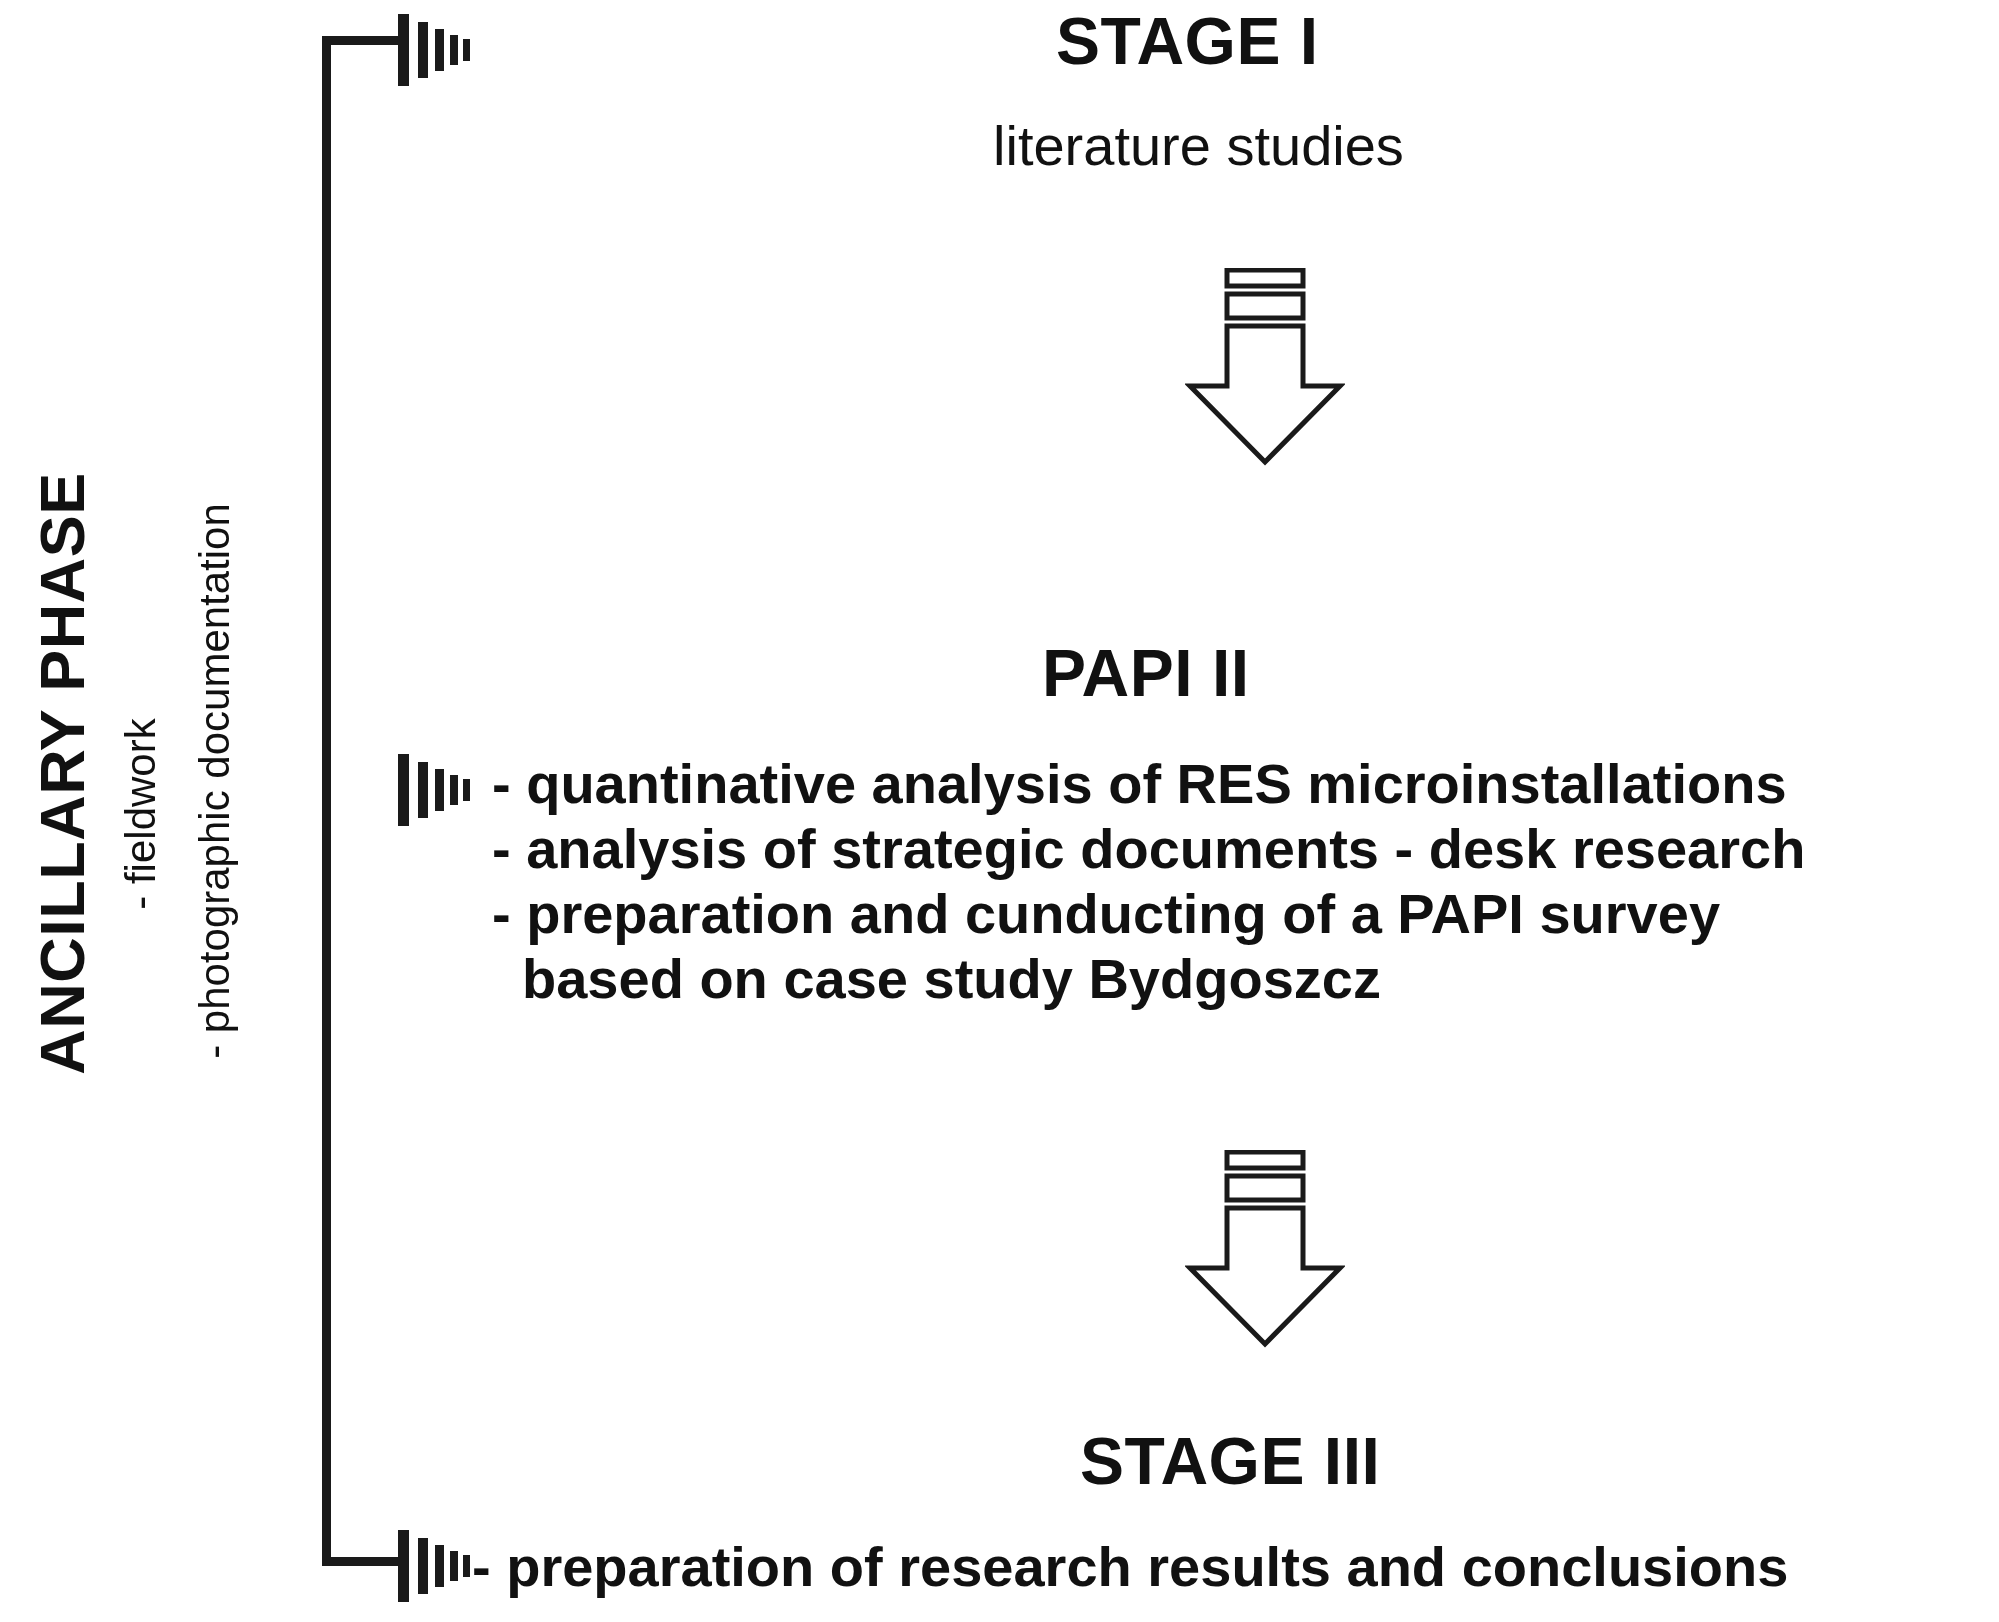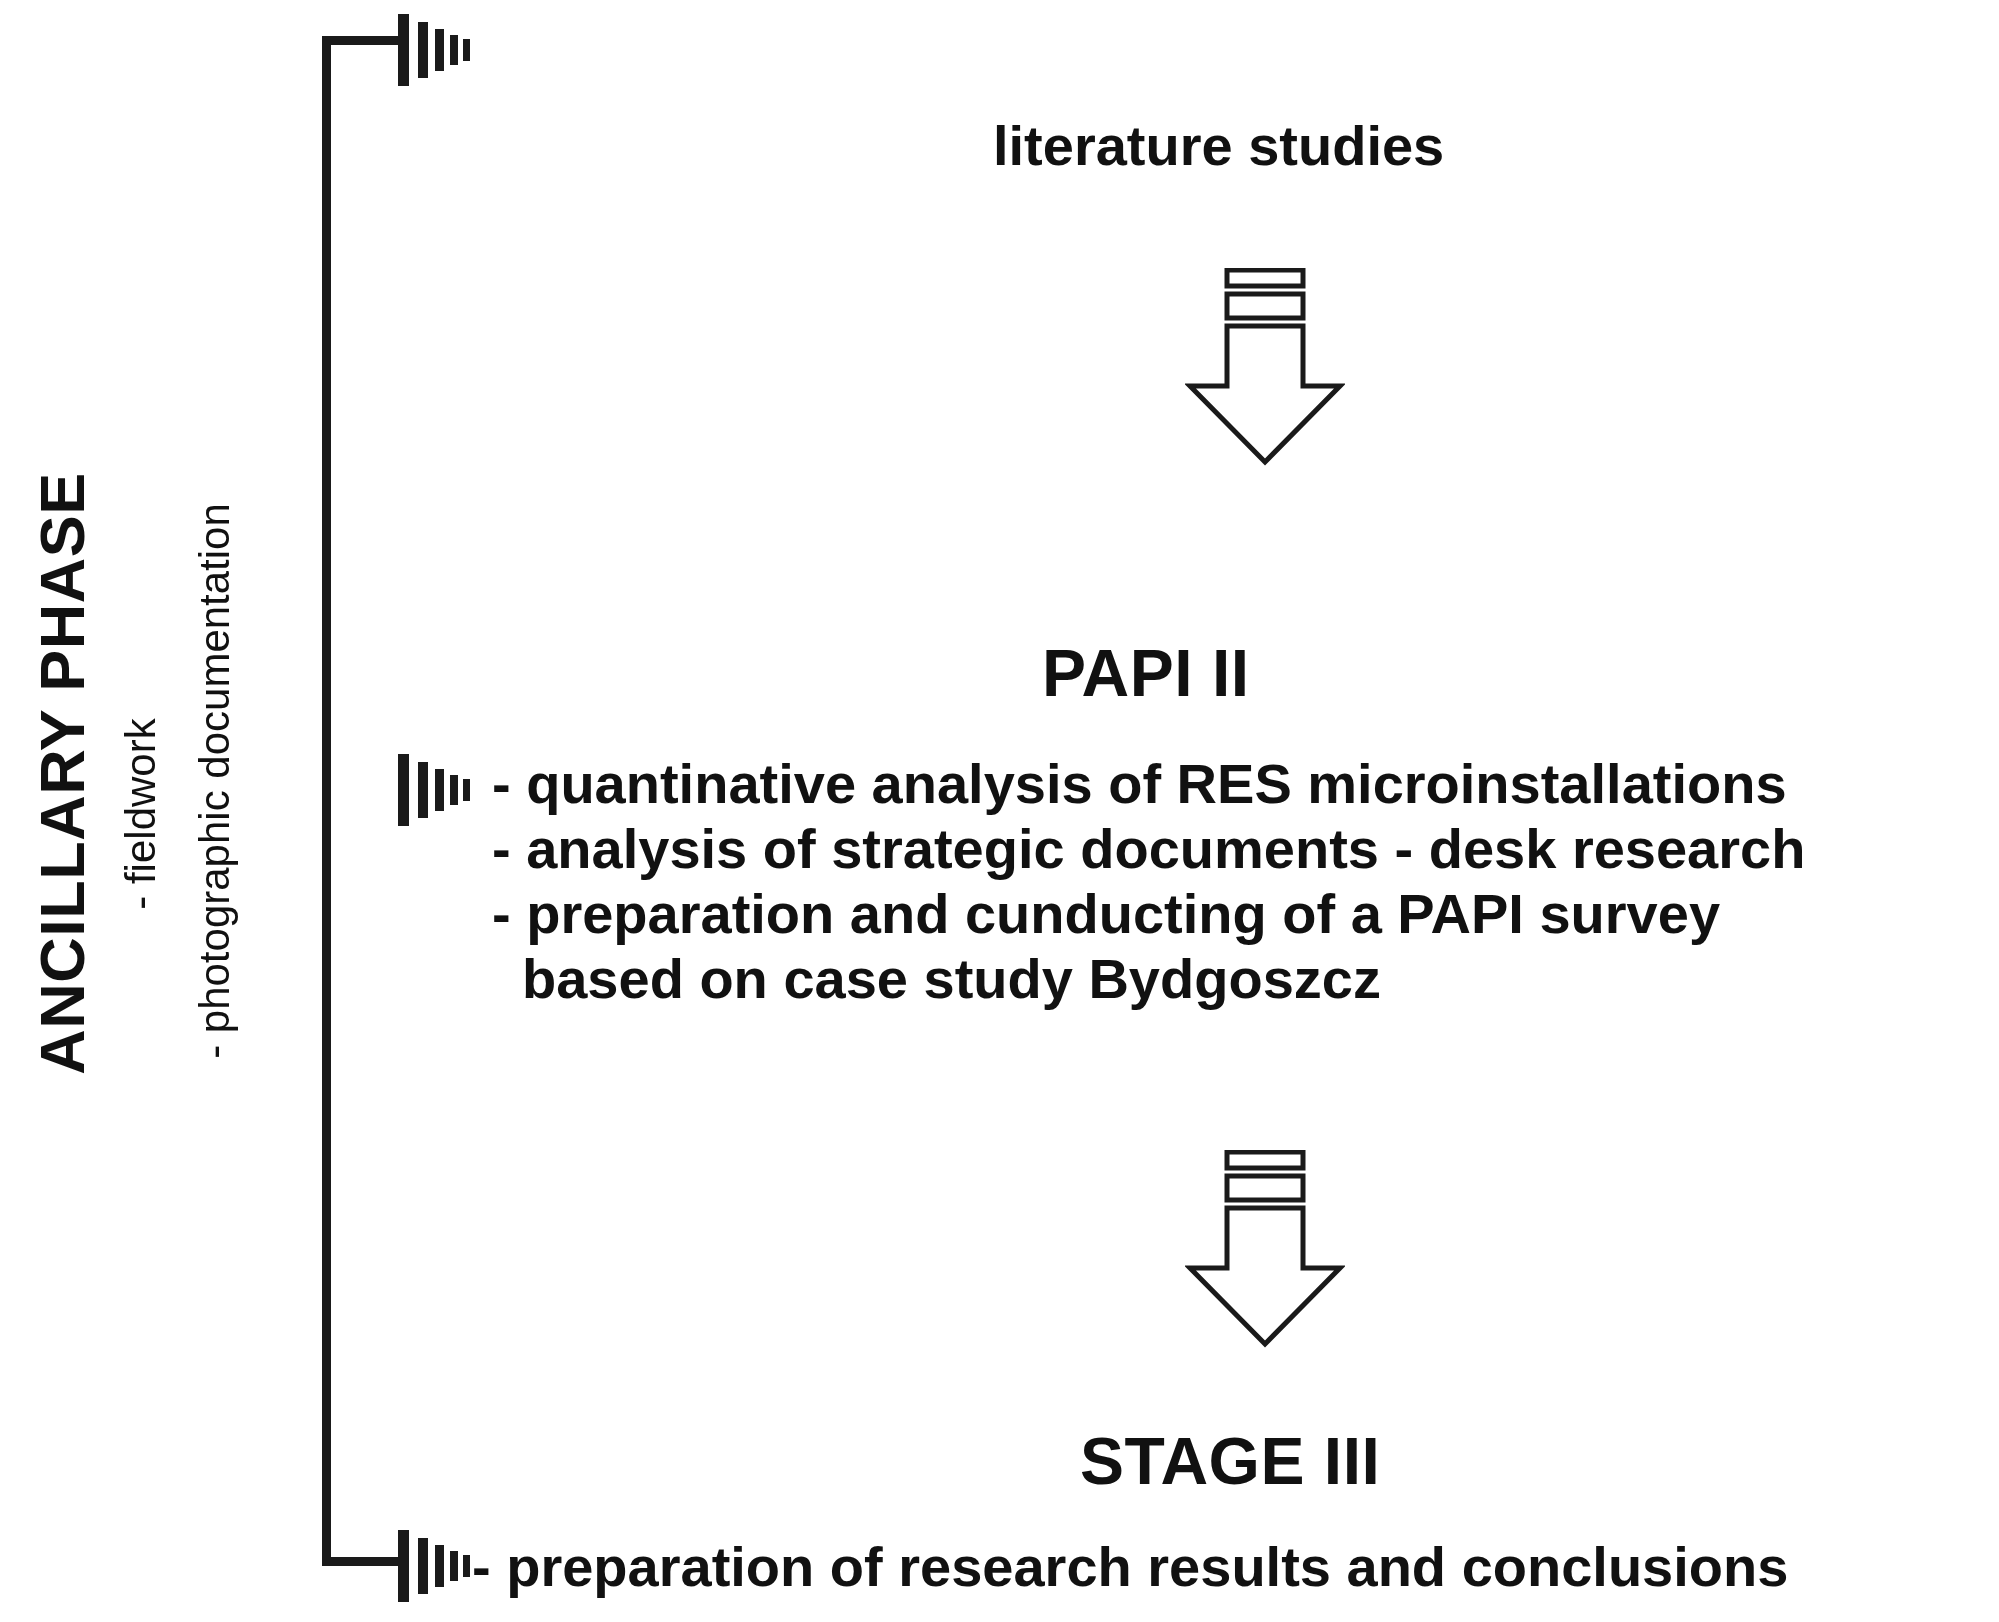--- a/index.html
+++ b/index.html
@@ -104,21 +104,21 @@
     font-size: 66px;
     font-weight: bold;
     color: #111111;
     letter-spacing: 0.5px;
     white-space: nowrap;
     line-height: 1;
   }
   .stage-sub {
     position: absolute;
     font-size: 56px;
-    font-weight: bold;
+    font-weight: normal;
     color: #111111;
     white-space: nowrap;
     line-height: 1;
   }
   .stage-bullets {
     position: absolute;
     font-size: 56px;
     font-weight: normal;
     color: #111111;
     line-height: 1.16;
@@ -165,20 +165,21 @@
   </div>
 
   <div class="marker-icon" style="left:398px; top:1530px; width:70px; height:72px;">
     <div class="bar" style="left:0px;  width:11px; height:72px;"></div>
     <div class="bar" style="left:20px; width:10px; height:56px; bottom:8px;"></div>
     <div class="bar" style="left:37px; width:9px;  height:42px; bottom:15px;"></div>
     <div class="bar" style="left:52px; width:8px;  height:30px; bottom:21px;"></div>
     <div class="bar" style="left:65px; width:7px;  height:22px; bottom:25px;"></div>
   </div>
 
+  <div class="stage-heading" style="left:1056px; top:8px;">STAGE I</div>
 
   <div class="stage-sub" style="left:993px; top:118px;">literature studies</div>
 
   <svg class="arrow-down" style="left:1185px; top:268px;" width="160" height="198" viewBox="0 0 160 198">
     <rect x="42" y="2" width="76" height="16" fill="none" stroke="#1a1a1a" stroke-width="5"></rect>
     <rect x="42" y="26" width="76" height="24" fill="none" stroke="#1a1a1a" stroke-width="5"></rect>
     <path d="M 42 58 L 118 58 L 118 118 L 155 118 L 80 194 L 5 118 L 42 118 Z" fill="none" stroke="#1a1a1a" stroke-width="5" stroke-linejoin="miter"></path>
   </svg>
 
   <div class="stage-heading" style="left:1042px; top:640px;">PAPI II</div>

